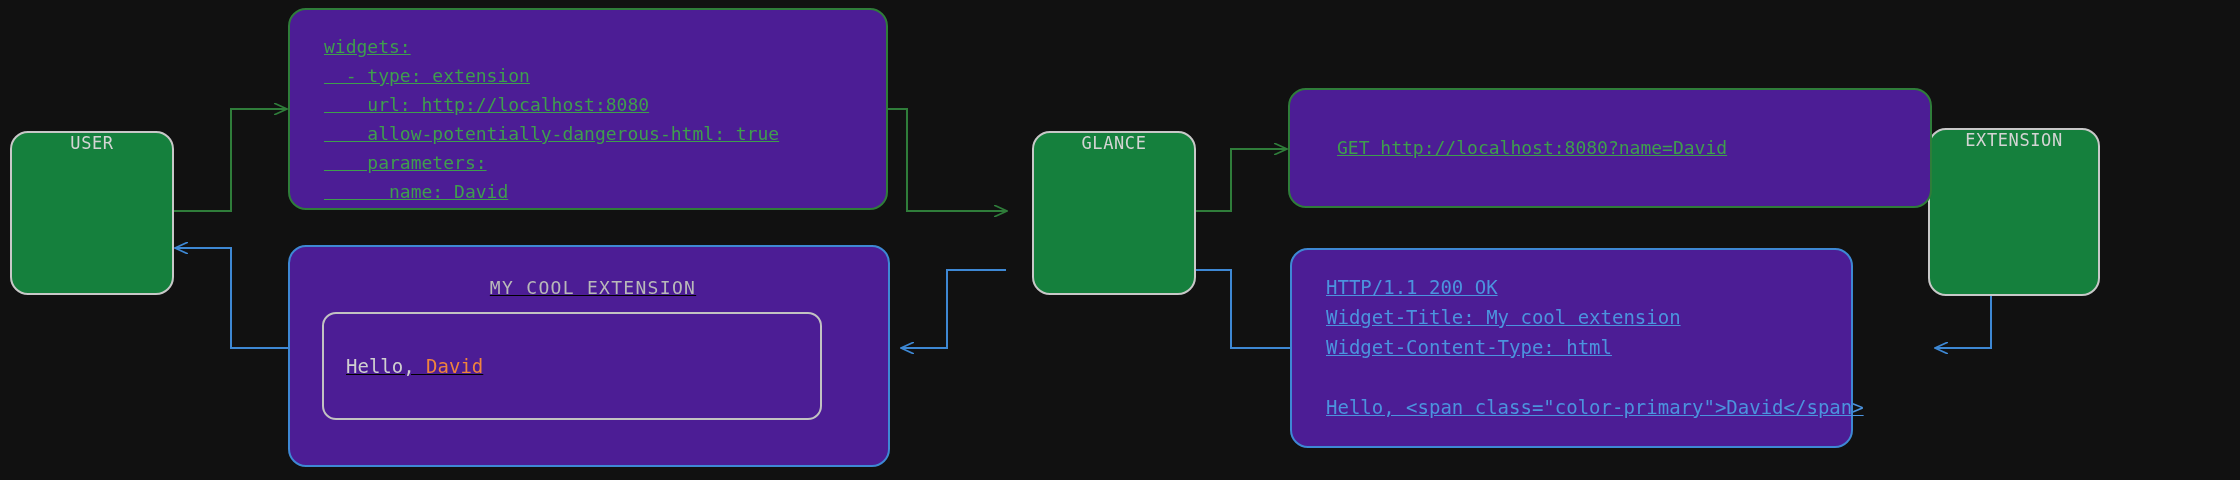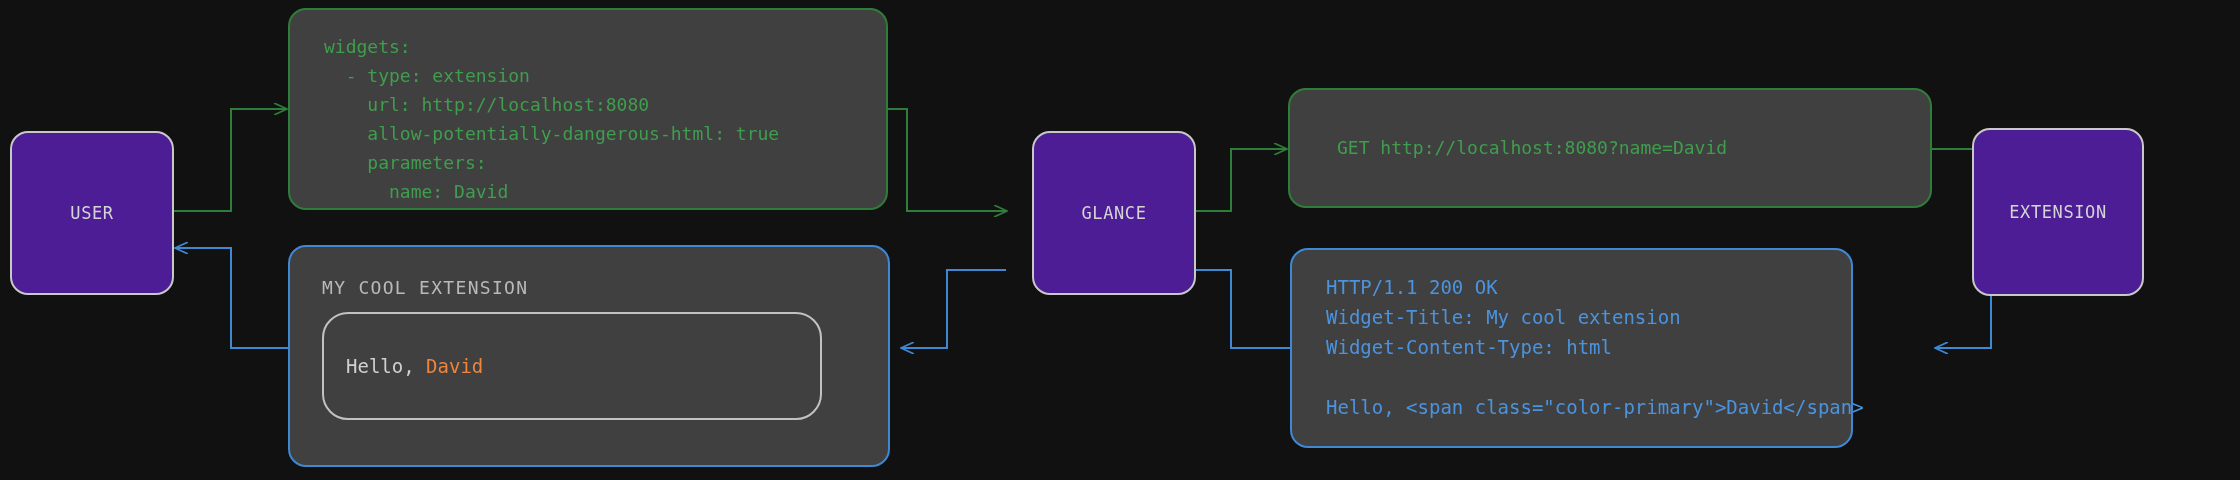--- a/index.html
+++ b/index.html
@@ -22,67 +22,69 @@
     left: 0;
     top: 0;
     width: 2240px;
     height: 480px;
     pointer-events: none;
   }
   .node {
     position: absolute;
     border: 2px solid #c8c8c8;
     border-radius: 18px;
-    background: #4c1d95;
+    background: #15803d;
     display: flex;
-    align-items: center;
+    align-items: flex-start;
     justify-content: center;
     color: #d4d4d4;
     font-family: "DejaVu Sans Mono", monospace;
     font-size: 17px;
     letter-spacing: 0.6px;
   }
   .msgbox {
     position: absolute;
     border-radius: 18px;
-    background: #404040;
+    background: #4c1d95;
     box-sizing: border-box;
     padding: 22px 34px;
+    text-decoration: underline;
   }
   .msgbox.green {
     border: 2px solid #2f7d3a;
     color: #3f9e4d;
   }
   .msgbox.blue {
     border: 2px solid #3e88d4;
     color: #4c93de;
   }
   .msgbox.render {
     border: 2px solid #3e88d4;
+    text-align: center;
   }
   .code {
     font-family: "DejaVu Sans Mono", monospace;
     font-size: 18px;
     line-height: 29px;
     white-space: pre;
   }
   .code.http {
     font-size: 19px;
     line-height: 30px;
   }
   .widget-title {
     font-family: "DejaVu Sans Mono", monospace;
     font-size: 18px;
     color: #b9b9b9;
     letter-spacing: 1.3px;
     margin: 8px 0 14px 8px;
   }
   .widget-body {
     border: 2px solid #c2c2c2;
-    border-radius: 26px;
+    border-radius: 14px;
     padding: 26px 22px;
     margin-left: 8px;
     margin-right: 42px;
     min-height: 52px;
     display: flex;
     align-items: center;
   }
   .widget-body .line {
     font-family: "DejaVu Sans Mono", monospace;
     font-size: 19px;
@@ -124,21 +126,21 @@
   </svg>
 
   <div class="node" style="left:10px; top:131px; width:160px; height:160px;">
     <span>USER</span>
   </div>
 
   <div class="node" style="left:1032px; top:131px; width:160px; height:160px;">
     <span>GLANCE</span>
   </div>
 
-  <div class="node" style="left:1972px; top:128px; width:168px; height:164px;">
+  <div class="node" style="left:1928px; top:128px; width:168px; height:164px;">
     <span>EXTENSION</span>
   </div>
 
   <div class="msgbox green" style="left:288px; top:8px; width:600px; height:202px;">
     <div class="code">widgets:
   - type: extension
     url: http://localhost:8080
     allow-potentially-dangerous-html: true
     parameters:
       name: David</div>

